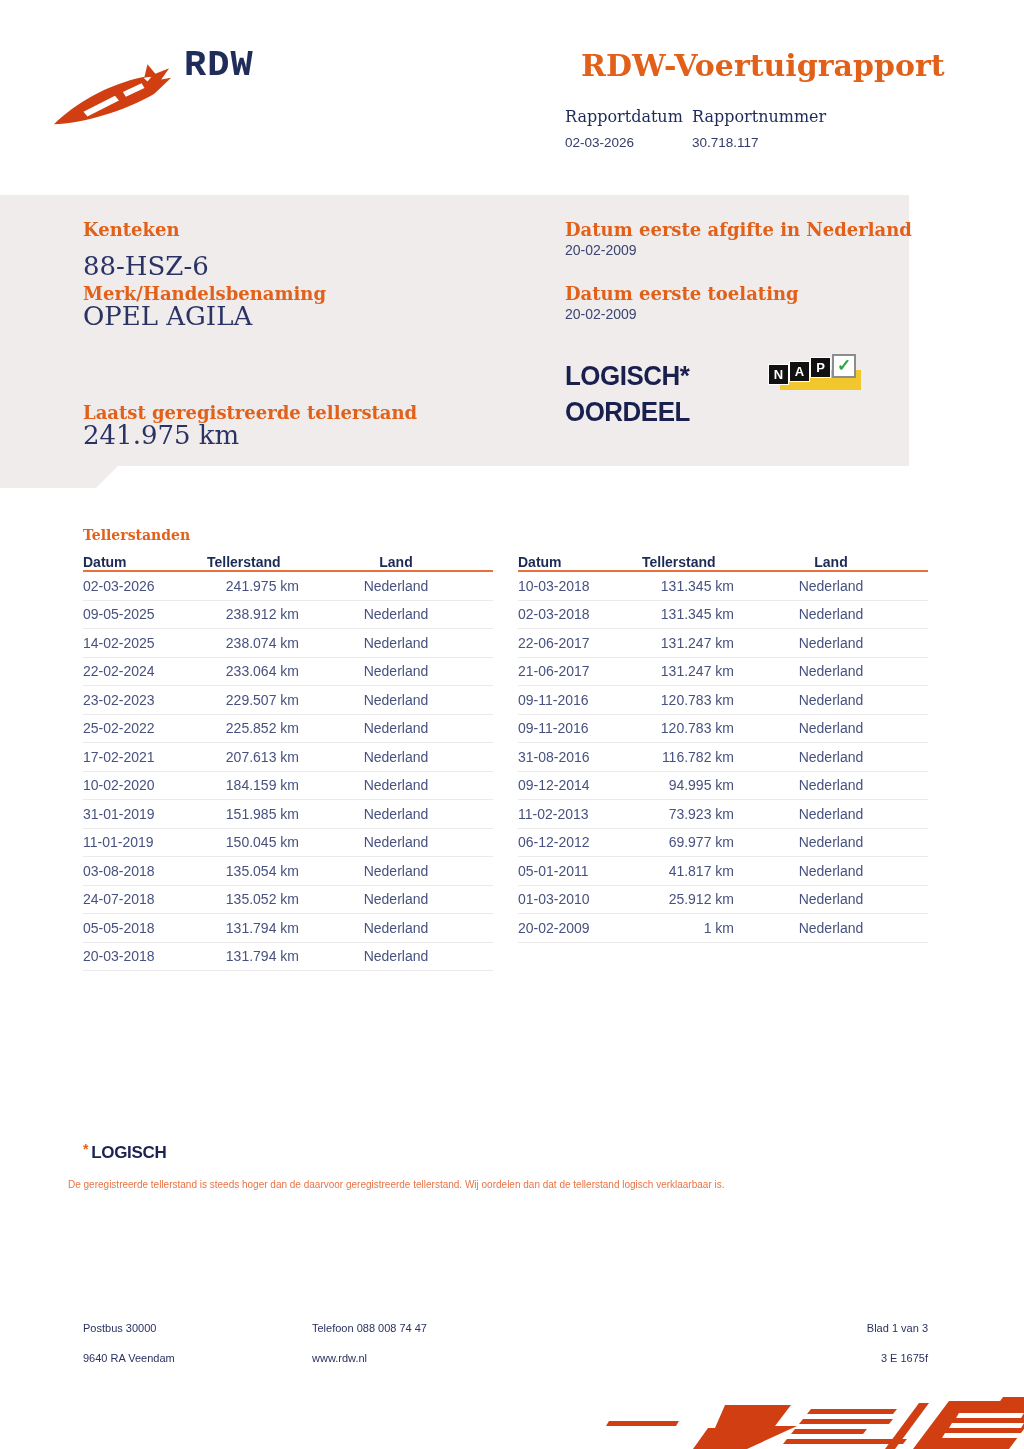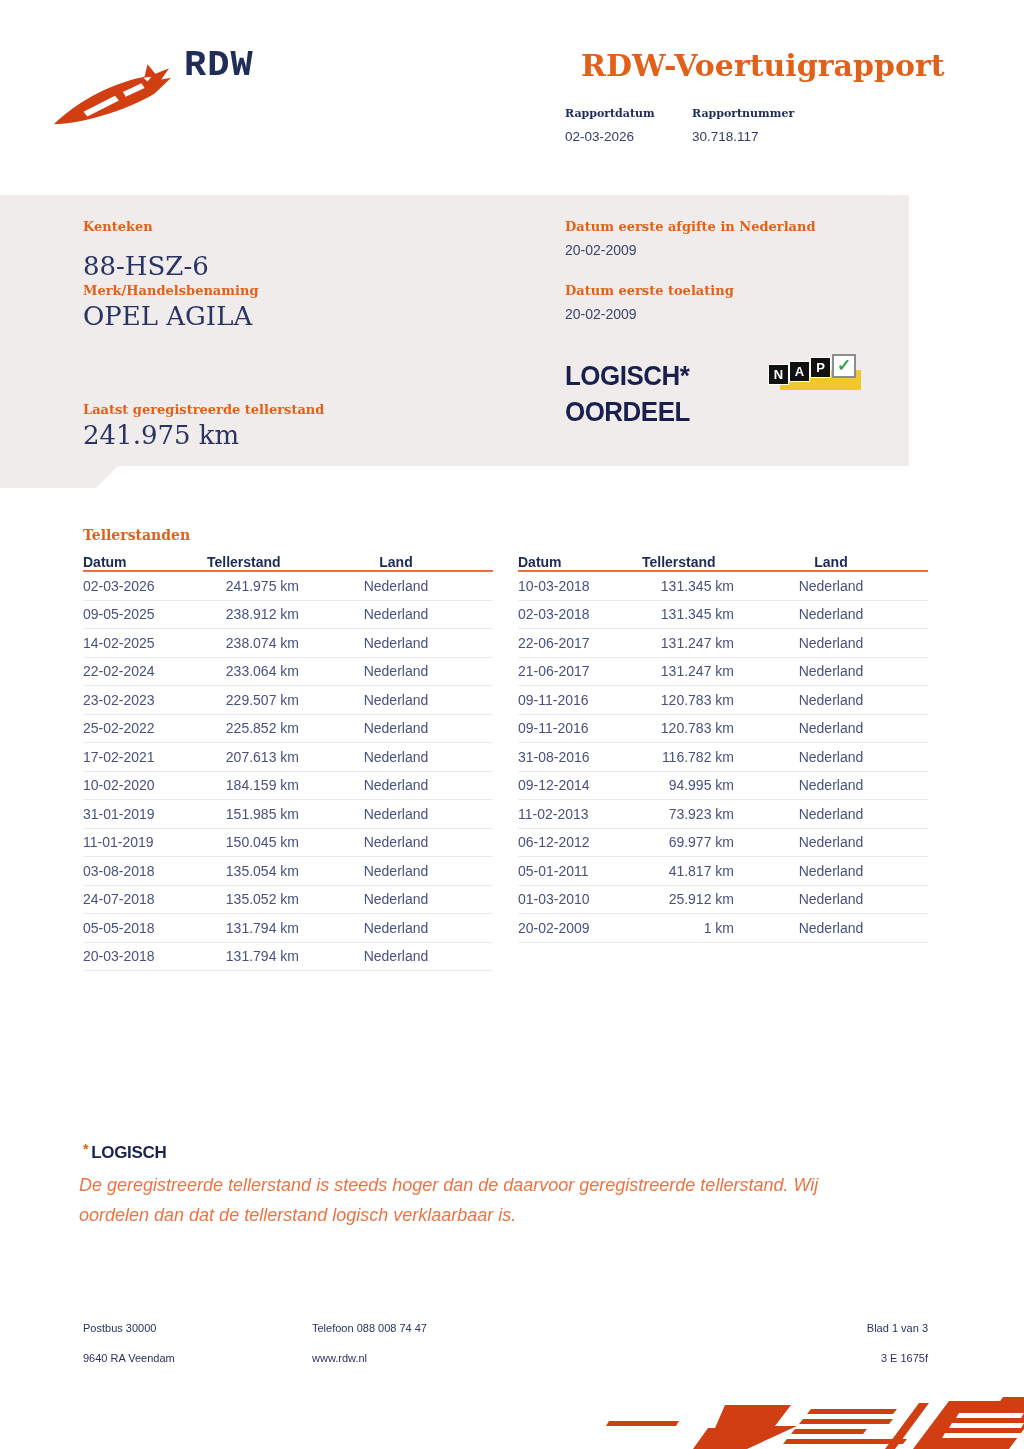--- a/index.html
+++ b/index.html
@@ -20,33 +20,33 @@
   }
   .report-title{
     position:absolute;left:581px;top:48px;
     font-family:"DejaVu Serif","Liberation Serif",serif;
     font-weight:600;font-size:30px;color:var(--accent-orange,#e2611a);
   }
   .report-meta{position:absolute;left:565px;top:107px;display:flex;gap:0;}
   .meta-col1{width:127px;}
   .meta-label{
     font-family:"DejaVu Serif","Liberation Serif",serif;
-    font-weight:bold;font-size:11px;color:#1e2a5a;
+    font-weight:normal;font-size:16px;color:#1e2a5a;
   }
   .meta-value{margin-top:9px;font-size:13.5px;color:#333c66;}
   
   .panel{
     position:absolute;left:0;top:195px;width:909px;height:293px;
     background:var(--panel-grey,#efecec);
     clip-path:polygon(0 0,100% 0,100% 271px,118px 271px,96px 293px,0 293px);
   }
   .field-label{
     position:absolute;
     font-family:"DejaVu Serif","Liberation Serif",serif;
-    font-weight:bold;font-size:13px;color:var(--accent-orange,#e2611a);
+    font-weight:bold;font-size:18px;color:var(--accent-orange,#e2611a);
   }
   .field-value-lg{
     position:absolute;
     font-family:"DejaVu Serif","Liberation Serif",serif;
     font-size:26px;color:#2a3364;
   }
   .field-value-sm{position:absolute;font-size:14px;color:#3a4470;}
   .oordeel{
     position:absolute;left:565px;top:358px;
     font-size:27px;font-weight:bold;color:#191f4e;
@@ -88,22 +88,22 @@
   .c-tell{width:92px;text-align:right;}
   .thead .c-tell{text-align:left;}
   .c-land{flex:1;text-align:center;}
   
   .footnote-title{
     position:absolute;left:83px;top:1141px;
     font-size:17px;font-weight:bold;color:#1b2150;letter-spacing:-0.3px;
   }
   .footnote-title .star{color:var(--accent-orange,#e2611a);font-size:14px;vertical-align:4px;margin-right:3px;}
   .footnote-text{
-    position:absolute;left:79px;top:1170px;width:800px;
-    font-size:18px;line-height:30px;color:var(--footnote-orange,#e97444);font-style:italic;
+    position:absolute;left:68px;top:1170px;width:800px;
+    font-size:10px;line-height:30px;color:var(--footnote-orange,#e97444);
   }
   
   .footer{position:absolute;left:83px;top:1322px;width:845px;font-size:11px;color:#2a3260;}
   .footer .frow{display:flex;margin-bottom:18px;}
   .f-left{width:229px;}
   .f-mid{flex:1;}
   .f-right{text-align:right;}
   
   .stripes{position:absolute;left:595px;top:1397px;width:429px;height:52px;color:var(--logo-red,#d03e12);}
 </style>

